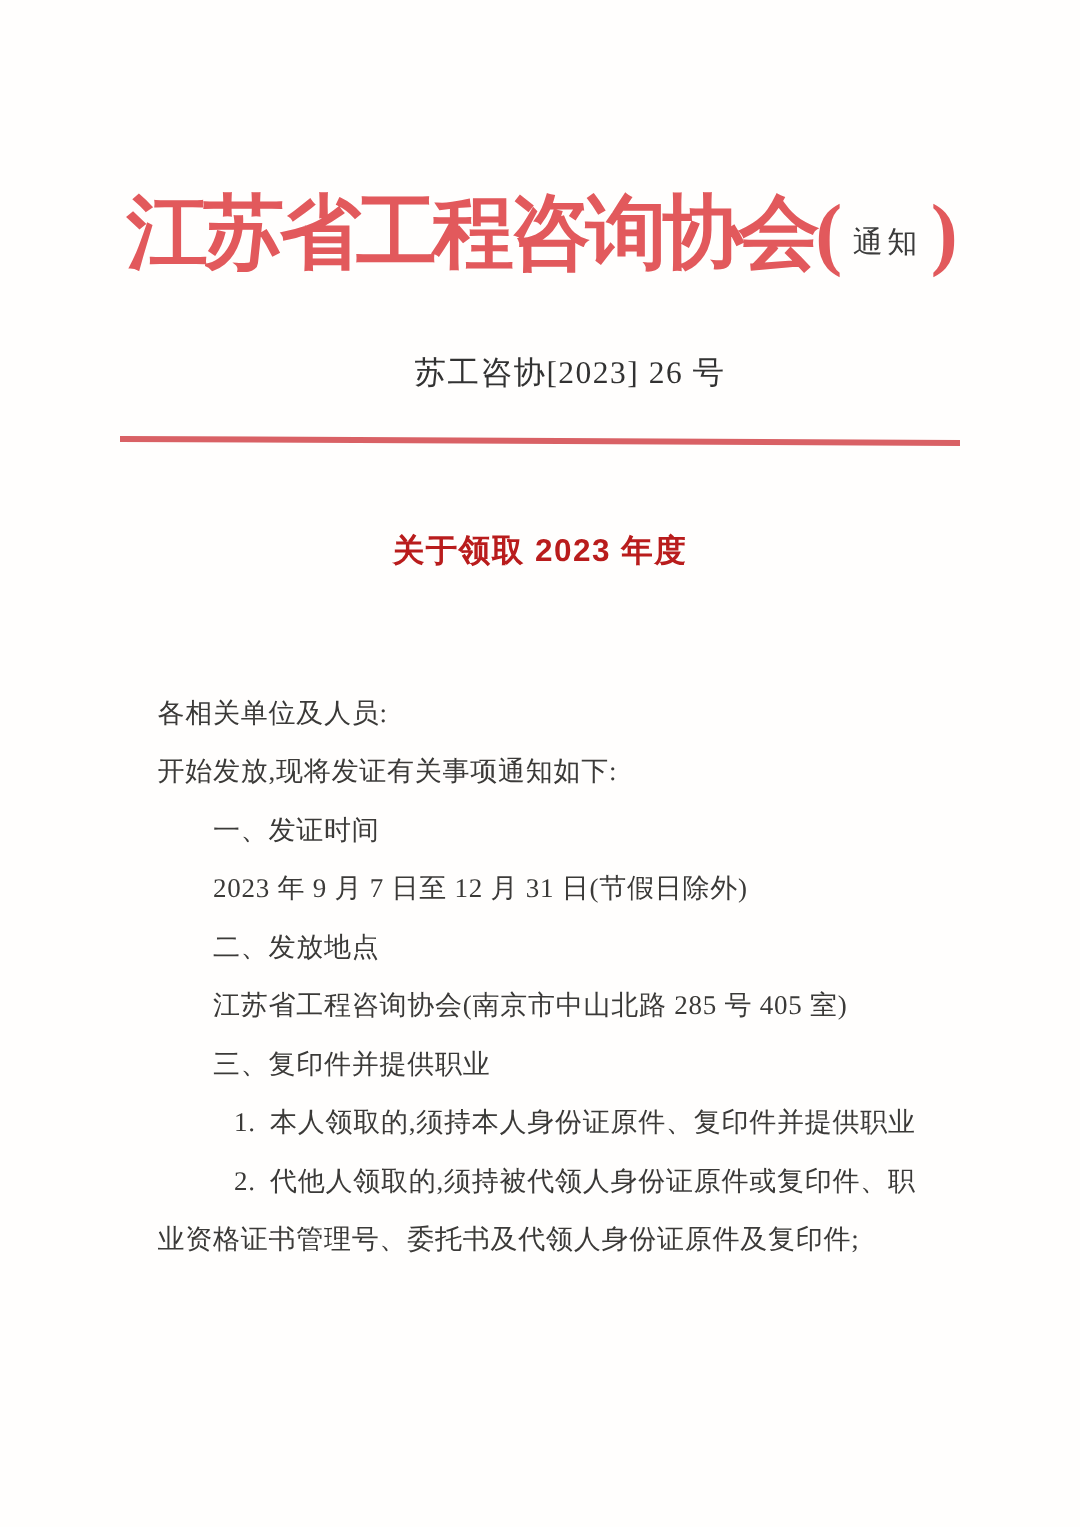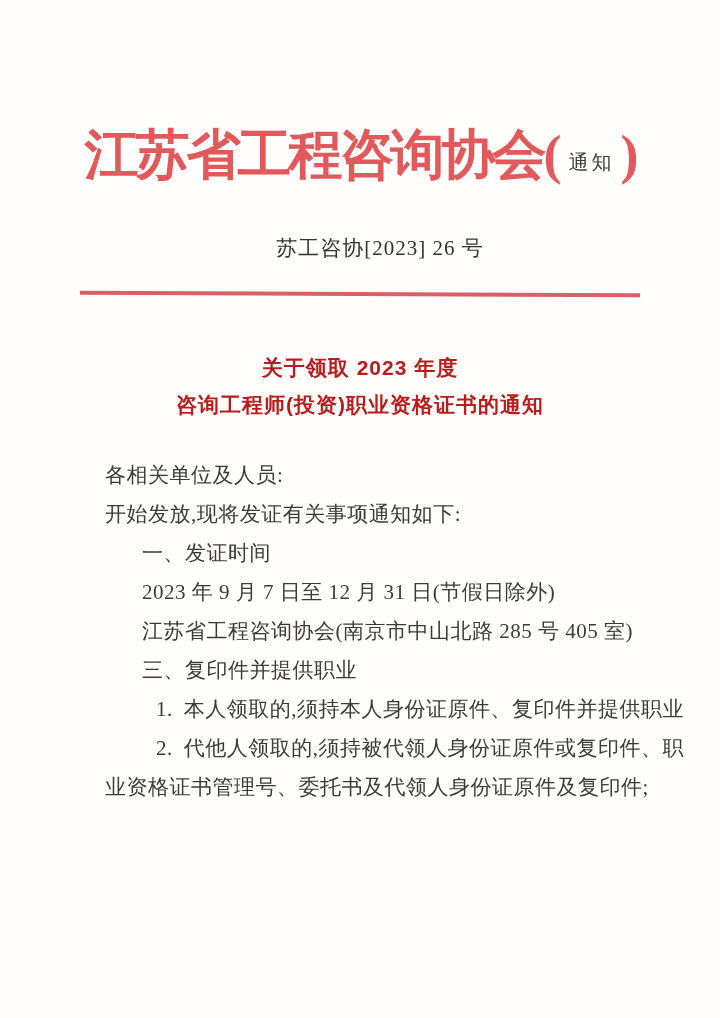--- a/index.html
+++ b/index.html
@@ -72,21 +72,21 @@
     color: #b91c1c;
     letter-spacing: 1px;
   }
   .t-line { line-height: 37px; }
 
   
   .body-block {
     position: absolute;
     top: 456px; left: 105px;
     width: 520px;
-    font-size: 21px;
+    font-size: 18px;
     color: #3b3a38;
     letter-spacing: 0.5px;
   }
   .ln {
     height: 39px;
     line-height: 39px;
     white-space: nowrap;
   }
   .ind2  { text-indent: 37px; }  
   .indnum { text-indent: 51px; } 
@@ -101,28 +101,28 @@
     <span class="mast-inner">通知</span>
     <span class="mast-red">)</span>
   </header>
 
   <div class="doc-number">苏工咨协[2023] 26 号</div>
 
   <div class="red-rule"></div>
 
   <div class="doc-title">
     <div class="t-line">关于领取 2023 年度</div>
-    <div class="t-line">咨询工程师(投资)职业资格证书的通知</div>
   </div>
 
   <main class="body-block">
     <div class="ln">各相关单位及人员:</div>
     <div class="ln">开始发放,现将发证有关事项通知如下:</div>
     <div class="ln ind2">一、发证时间</div>
     <div class="ln ind2">2023 年 9 月 7 日至 12 月 31 日(节假日除外)</div>
+    <div class="ln ind2">二、发放地点</div>
     <div class="ln ind2">江苏省工程咨询协会(南京市中山北路 285 号 405 室)</div>
     <div class="ln ind2">三、复印件并提供职业</div>
     <div class="ln indnum">1. 本人领取的,须持本人身份证原件、复印件并提供职业</div>
     <div class="ln indnum">2. 代他人领取的,须持被代领人身份证原件或复印件、职</div>
     <div class="ln">业资格证书管理号、委托书及代领人身份证原件及复印件;</div>
   </main>
 
 </div>
 
 </body></html>

